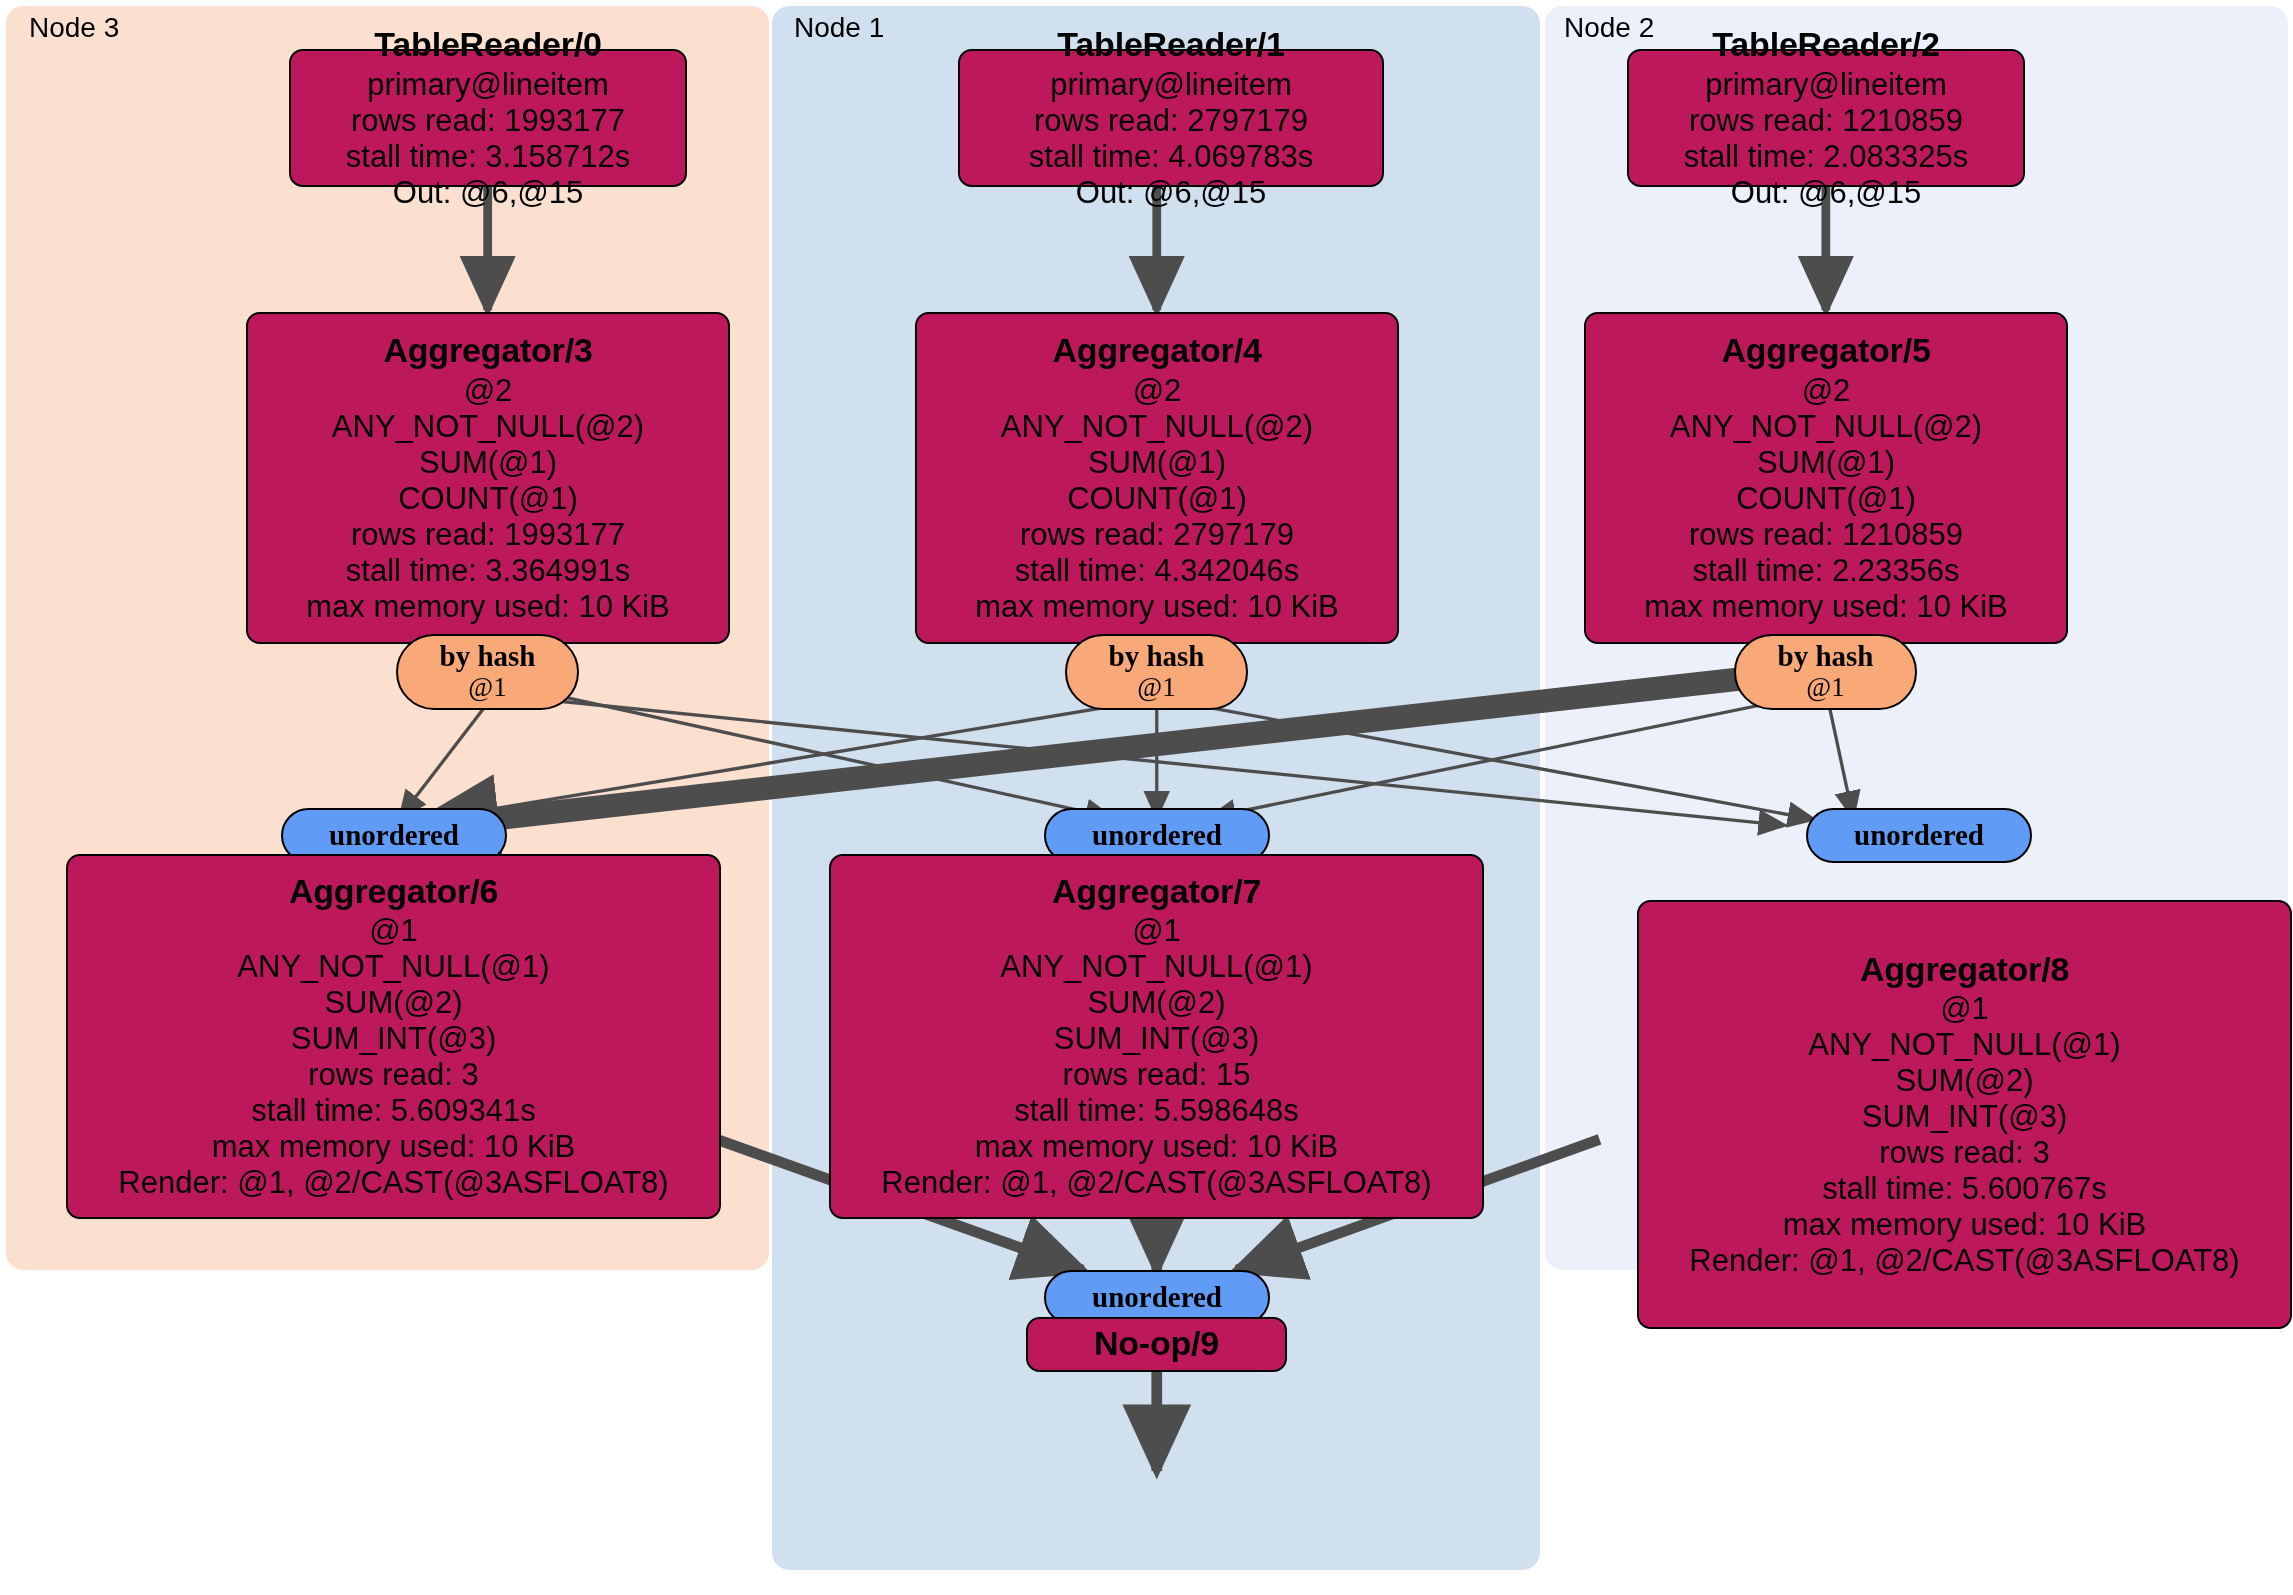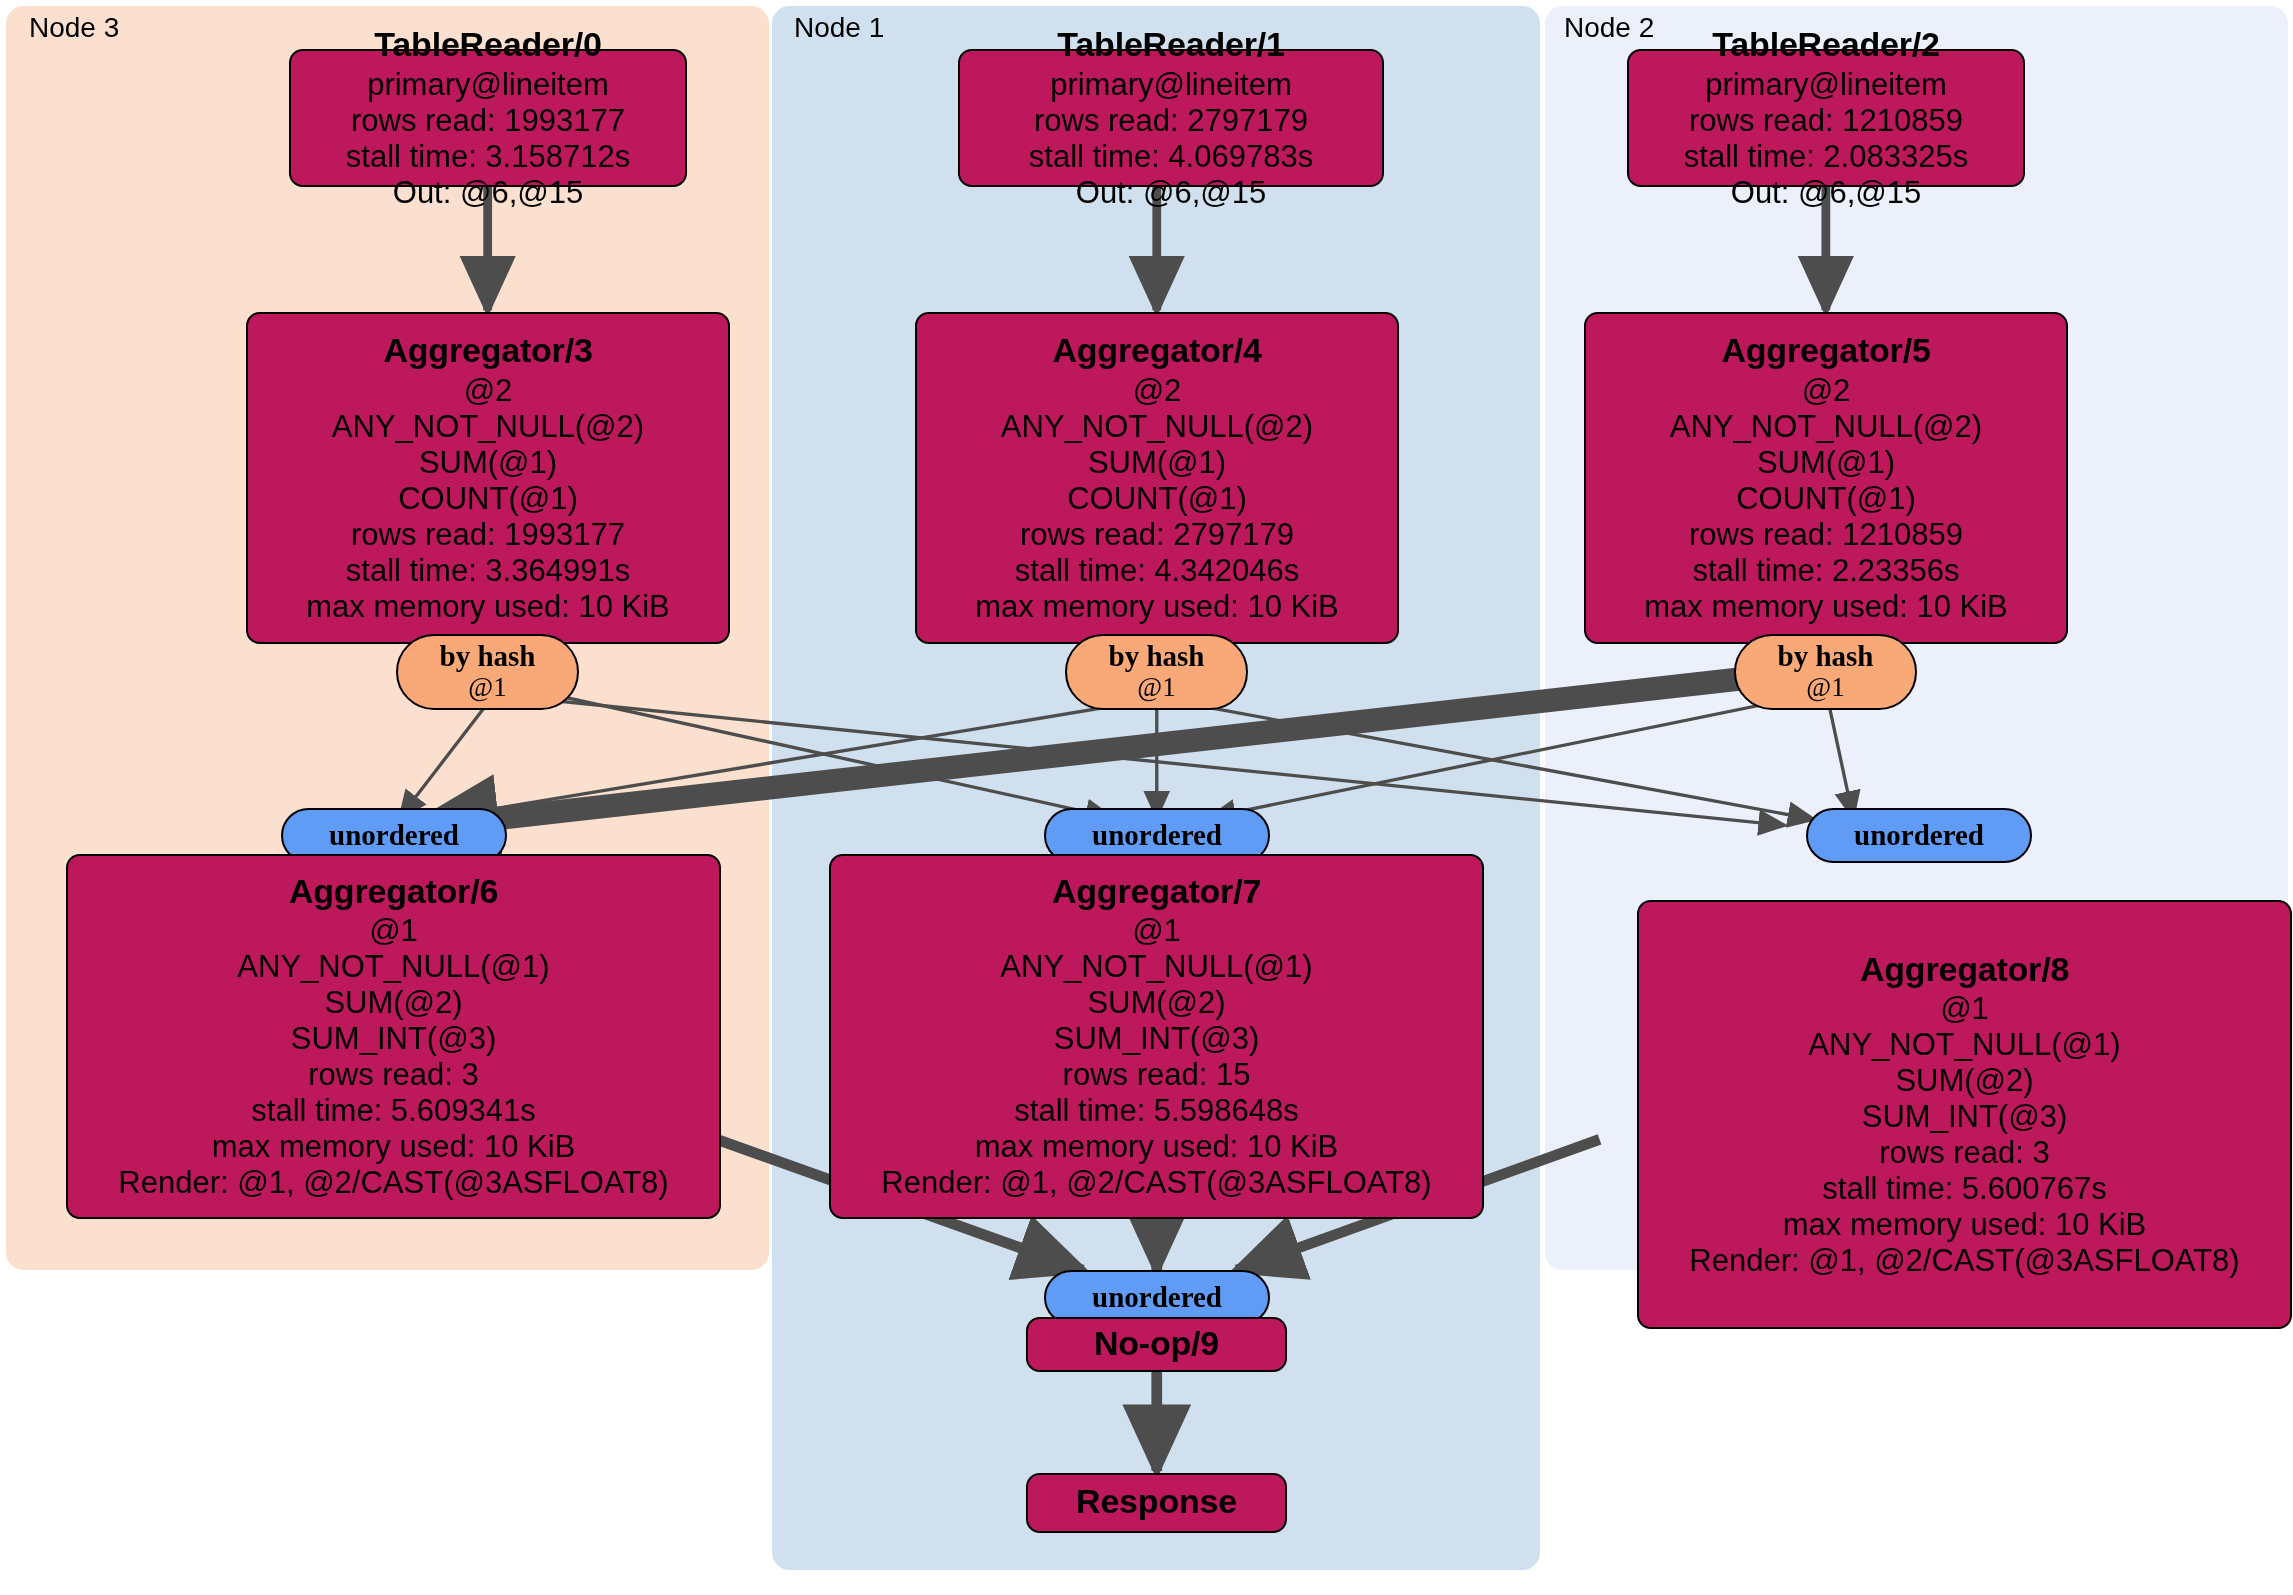--- a/index.html
+++ b/index.html
@@ -225,18 +225,15 @@
 
 
   <div class="stadium" style="left:1044px;top:1270px;width:226px;height:55px;background:#609bf5;">
     <div class="sh">unordered</div>
   </div>
 
   <div class="node small" style="left:1026px;top:1317px;width:261px;height:55px;">
     <div class="ttl">No-op/9</div>
   </div>
 
-  <div class="node small" style="left:1026px;top:1473px;width:261px;height:60px;">
-    <div class="ttl">Response</div>
-  </div>
 
 </div>
 
 
 </body></html>

